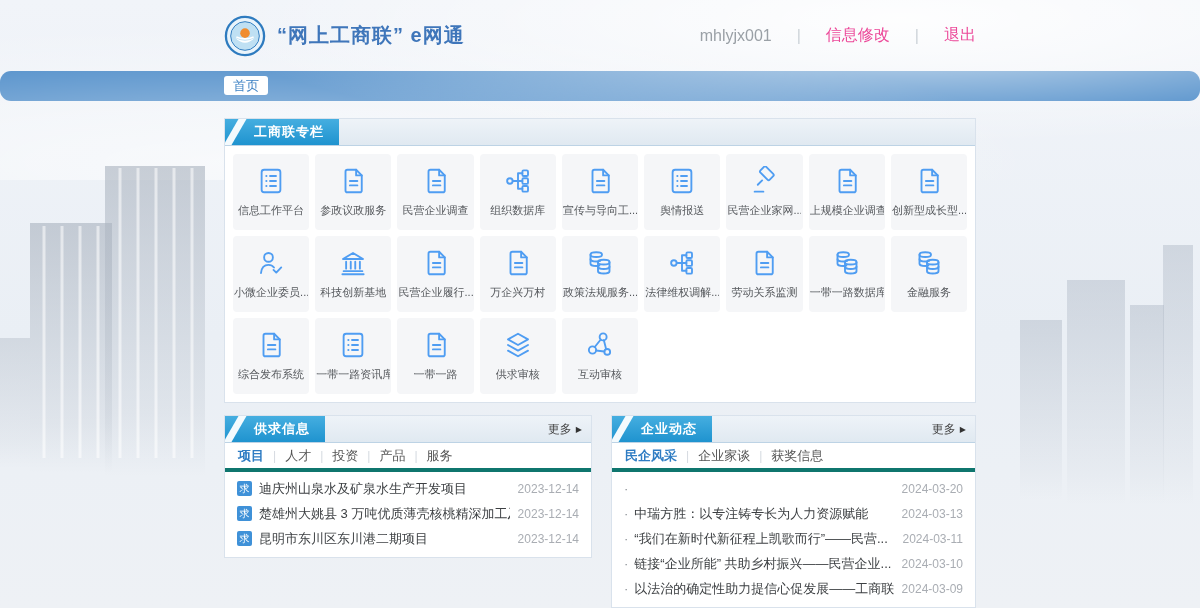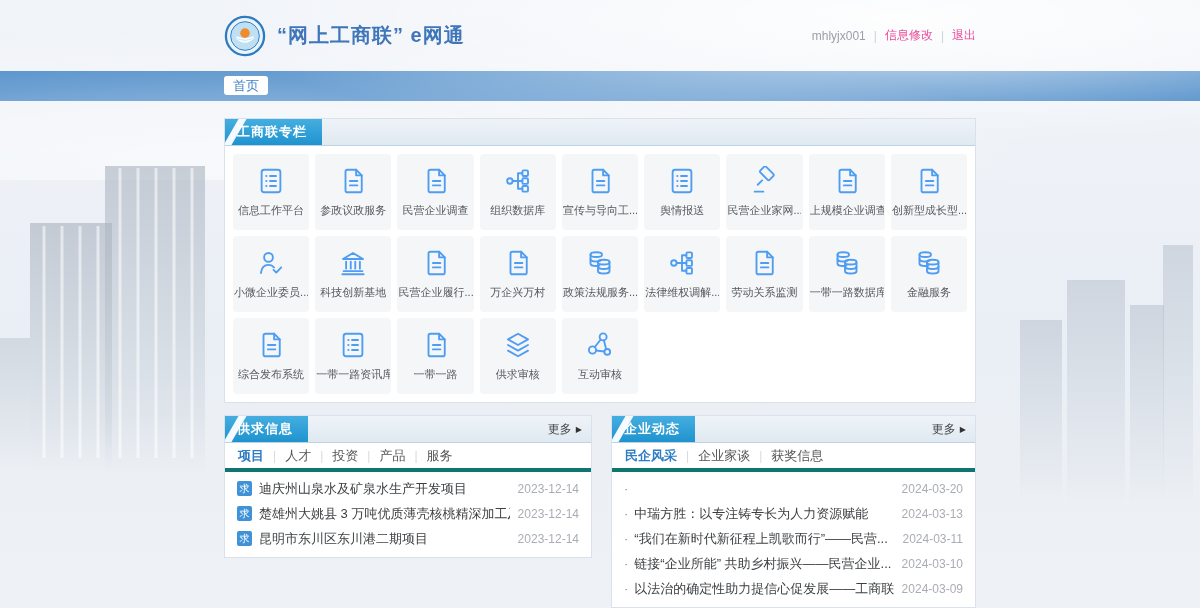--- a/index.html
+++ b/index.html
@@ -16,38 +16,38 @@
     background:radial-gradient(ellipse at 75% 10%, rgba(255,255,255,.9), rgba(255,255,255,0) 55%),
                radial-gradient(ellipse at 20% 90%, rgba(255,255,255,.6), rgba(255,255,255,0) 60%); }
   .container { width:752px; margin:0 auto; position:relative; }
 
   
   .topbar { height:71px; position:relative; }
   .header-inner { display:flex; align-items:center; height:100%; }
   .brand { display:flex; align-items:center; gap:11px; }
   .logo { width:42px; height:42px; }
   .site-title { font-size:20px; font-weight:bold; color:var(--title_blue); letter-spacing:1px; }
-  .user-links { margin-left:auto; display:flex; align-items:center; gap:8px; font-size:12px; }
+  .user-links { margin-left:auto; display:flex; align-items:center; gap:25px; font-size:16px; }
   .username { color:#9aa0a6; }
   .u-sep { color:#ccd2d8; }
   .u-link { color:#ec4899; font-weight:normal; cursor:pointer; text-decoration:none; }
 
   
-  .navbar { height:30px; background:var(--nav_blue); }
+  .navbar { height:30px; background:var(--nav_blue);border-radius:11px; }
   .home-btn { display:inline-block; margin-top:5px; background:#fff; color:var(--nav_blue);
     font-size:13px; line-height:17px; padding:1px 9px; border-radius:3px; cursor:pointer; }
 
   
   main.container { margin-top:17px; }
   .panel { background:#fff; border:1px solid #d9e2ec; }
   .panel-head { height:27px; background:linear-gradient(#eef3f8,#e0e9f1); border-bottom:1px solid #bdd3e5;
     display:flex; align-items:stretch; }
   .panel-tab { position:relative; overflow:hidden; background:linear-gradient(var(--tab_blue_top),var(--tab_blue_bottom));
     color:#fff; font-size:13px; font-weight:bold; display:flex; align-items:center;
-    padding:0 15px 0 12px; letter-spacing:1px; }
+    padding:0 15px 0 29px; letter-spacing:1px; }
   .panel-tab::before { content:''; position:absolute; left:6px; top:-3px; bottom:-3px; width:8px;
     background:rgba(255,255,255,.95); transform:skewX(-30deg); }
   .more { margin-left:auto; display:flex; align-items:center; gap:4px; padding-right:9px;
     font-size:12px; color:#444; cursor:pointer; text-decoration:none; }
   .more .tri { font-style:normal; font-size:8px; color:#333; }
 
   
   .grid { padding:8px; display:grid; grid-template-columns:repeat(9,1fr); gap:6px;border-radius:6px; }
   .card { height:76px; background:#f5f6f8; border-radius:4px; display:flex; flex-direction:column;
     align-items:center; justify-content:center; gap:7px; cursor:pointer; }

